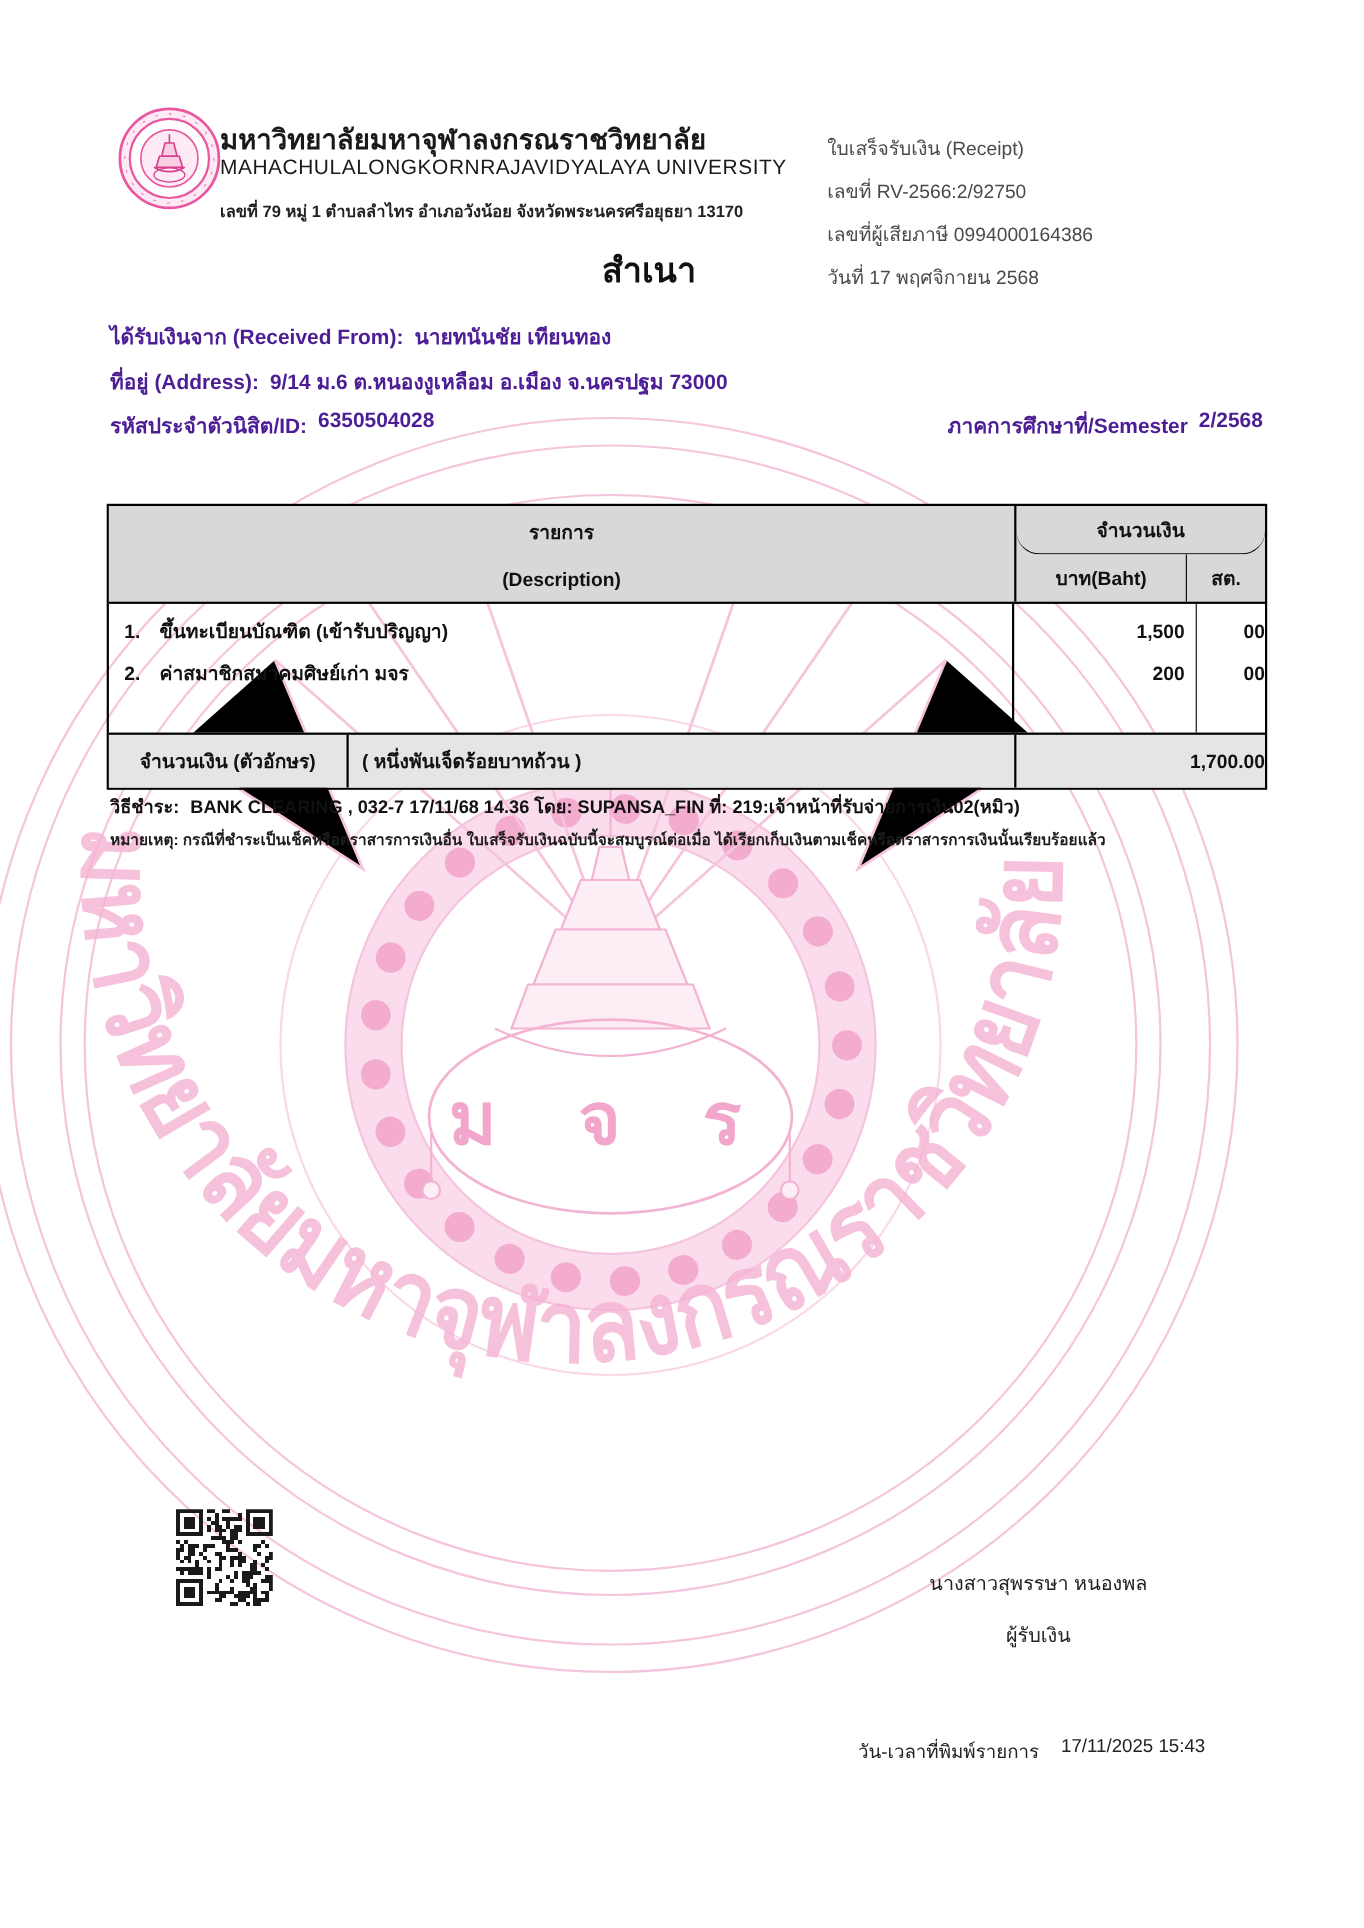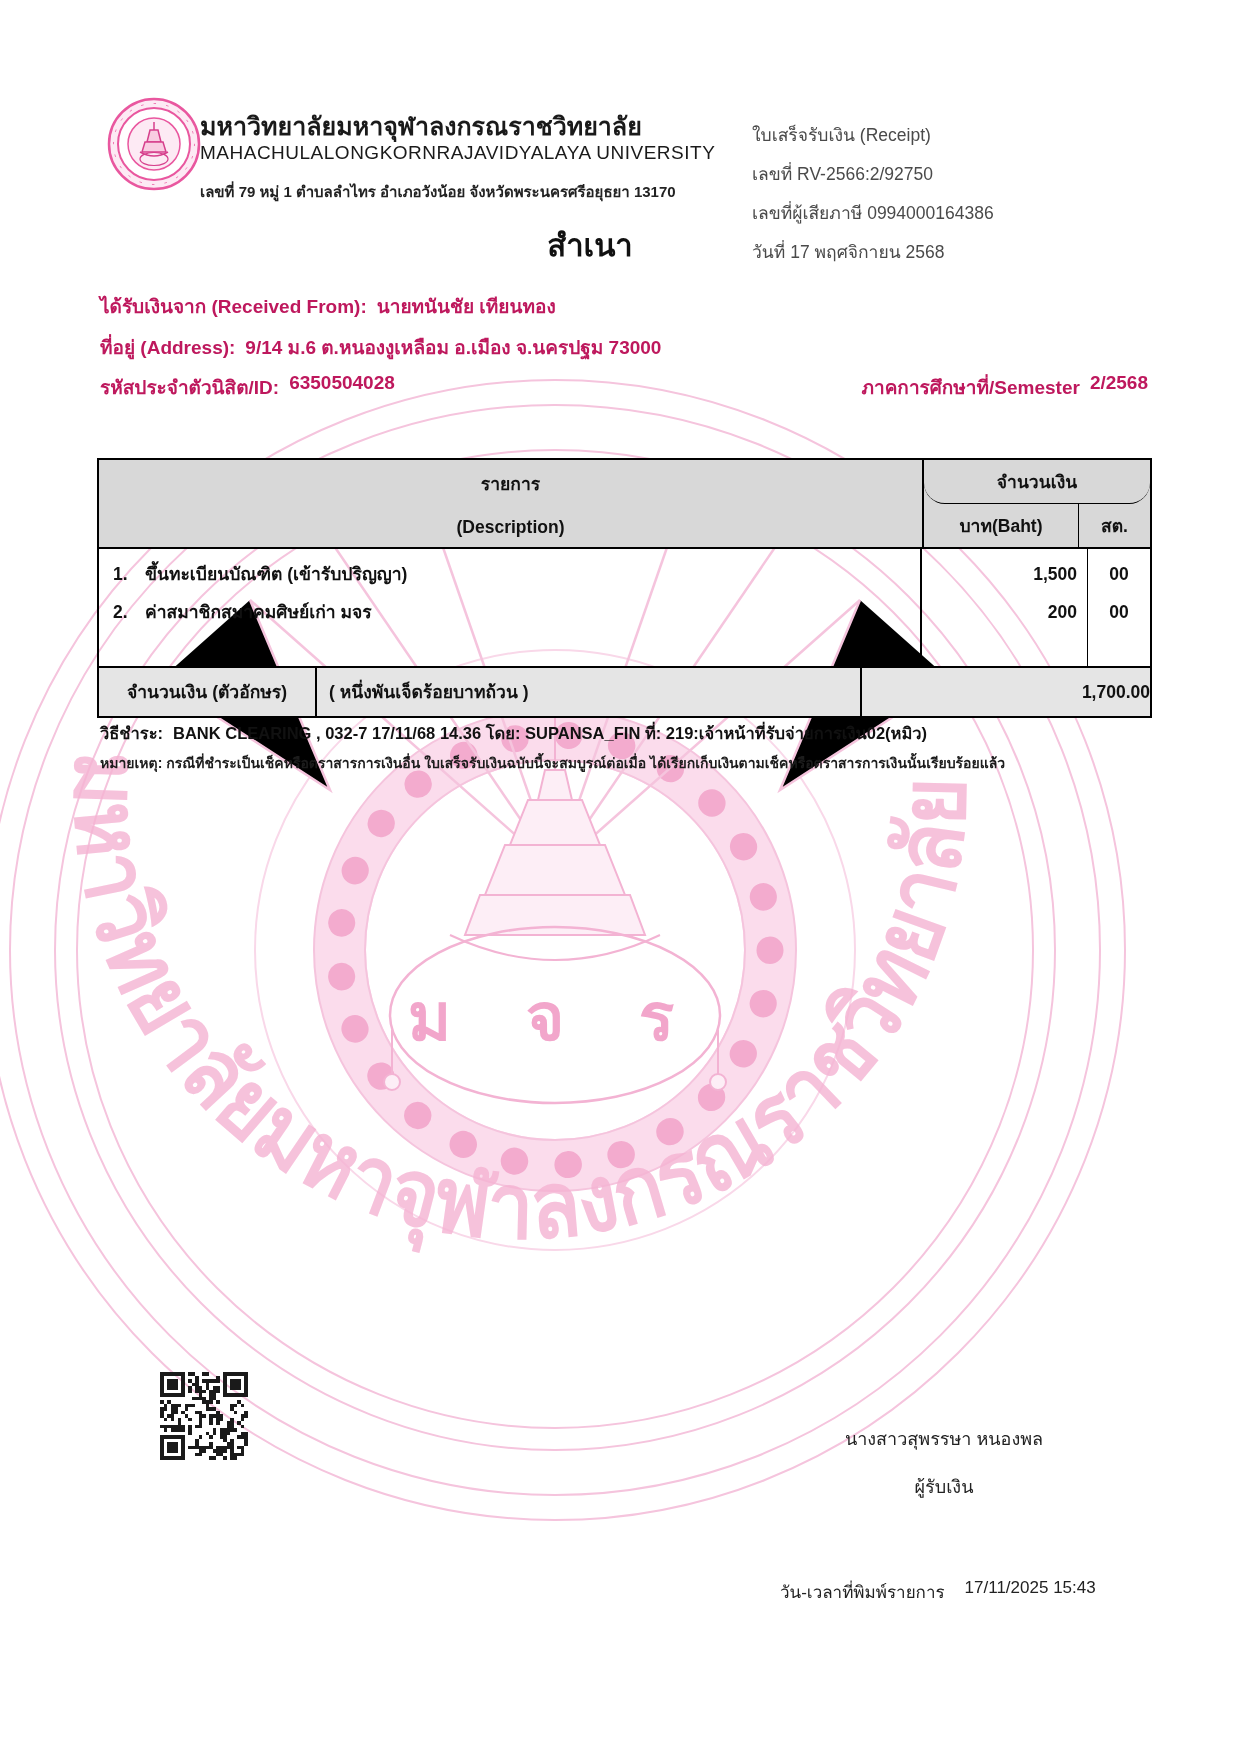--- a/index.html
+++ b/index.html
@@ -15,44 +15,44 @@
   
   .watermark{position:absolute;left:0;top:0;z-index:0;pointer-events:none;}
   
   .logo{left:106px;top:96px;width:96px;height:96px;}
   .uni-th{left:200px;top:106px;font-size:25px;font-weight:bold;color:#1a1a1a;}
   .uni-en{left:200px;top:142px;font-size:19px;letter-spacing:.5px;color:#1a1a1a;}
   .uni-addr{left:200px;top:180px;font-size:15px;font-weight:bold;color:#222;}
   .copy-label{left:455px;top:220px;width:270px;text-align:center;font-size:31px;font-weight:bold;}
   .rinfo{left:752px;top:116px;font-size:17.5px;color:#4a4a4a;line-height:39px;white-space:nowrap;}
   
-  .line{white-space:nowrap;font-weight:bold;font-size:19px;color:#be185d;}
+  .line{white-space:nowrap;font-weight:bold;font-size:19px;color:#4c1d95;}
   .received{left:100px;top:291px;}
   .payer-addr{left:100px;top:332px;}
   .idrow{left:100px;top:372px;width:1048px;display:flex;justify-content:space-between;}
   .lblval{display:inline-flex;gap:10px;}
   
   .bill{left:97px;top:458px;width:1051px;border:2px solid #000;font-weight:bold;font-size:17.5px;z-index:2;}
   .thead{display:flex;background:#d8d8d8;border-bottom:2px solid #000;}
   .desc-h{width:823px;border-right:2px solid #000;display:flex;flex-direction:column;justify-content:space-around;text-align:center;height:87px;}
   .amt-h{flex:1;display:flex;flex-direction:column;}
   .amt-top{height:43px;display:flex;align-items:center;justify-content:center;border-bottom:1.5px solid #000;border-radius:21px;}
   .amt-bot{flex:1;display:flex;}
   .baht-h{width:154px;border-right:1.5px solid #000;display:flex;align-items:center;justify-content:center;}
   .st-h{flex:1;display:flex;align-items:center;justify-content:center;}
   .tbody{height:117px;display:flex;}
   .tbody .desc-c{width:823px;border-right:2px solid #000;padding:10px 0 0 14px;box-sizing:border-box;}
   .tbody .baht-c{width:166px;border-right:1.5px solid #000;padding:10px 10px 0 0;box-sizing:border-box;text-align:right;}
-  .tbody .st-c{flex:1;padding:10px 0 12px 0;text-align:center;box-sizing:border-box;}
+  .tbody .st-c{flex:1;padding:10px 0 12px 0;text-align:right;box-sizing:border-box;}
   .cellline{height:38px;line-height:30px;}
   .itemline{display:flex;gap:10px;}
   .item-no{width:22px;text-align:left;}
   .total{display:flex;background:#e5e5e5;border-top:2px solid #000;height:48px;}
   .total .t-label{width:216px;border-right:2px solid #000;display:flex;align-items:center;justify-content:center;}
-  .total .t-words{width:545px;border-right:2px solid #000;display:flex;align-items:center;padding-left:12px;box-sizing:border-box;}
+  .total .t-words{width:607px;border-right:2px solid #000;display:flex;align-items:center;padding-left:12px;box-sizing:border-box;}
   .total .t-amt{flex:1;display:flex;align-items:center;justify-content:flex-end;padding-right:0;box-sizing:border-box;}
   
   .paym{left:100px;top:720px;font-size:16.5px;font-weight:bold;white-space:nowrap;}
   .note{left:100px;top:752px;font-size:14px;font-weight:bold;white-space:nowrap;color:#1c1c1c;}
   
   .qr{left:160px;top:1372px;width:88px;height:88px;}
   .sig{left:794px;top:1424px;width:300px;text-align:center;font-size:18px;color:#222;}
   .sigrole{left:794px;top:1472px;width:300px;text-align:center;font-size:18px;color:#222;}
   .footer{left:780px;top:1578px;display:flex;gap:20px;font-size:17px;color:#222;white-space:nowrap;}
   .z1{z-index:1;}

